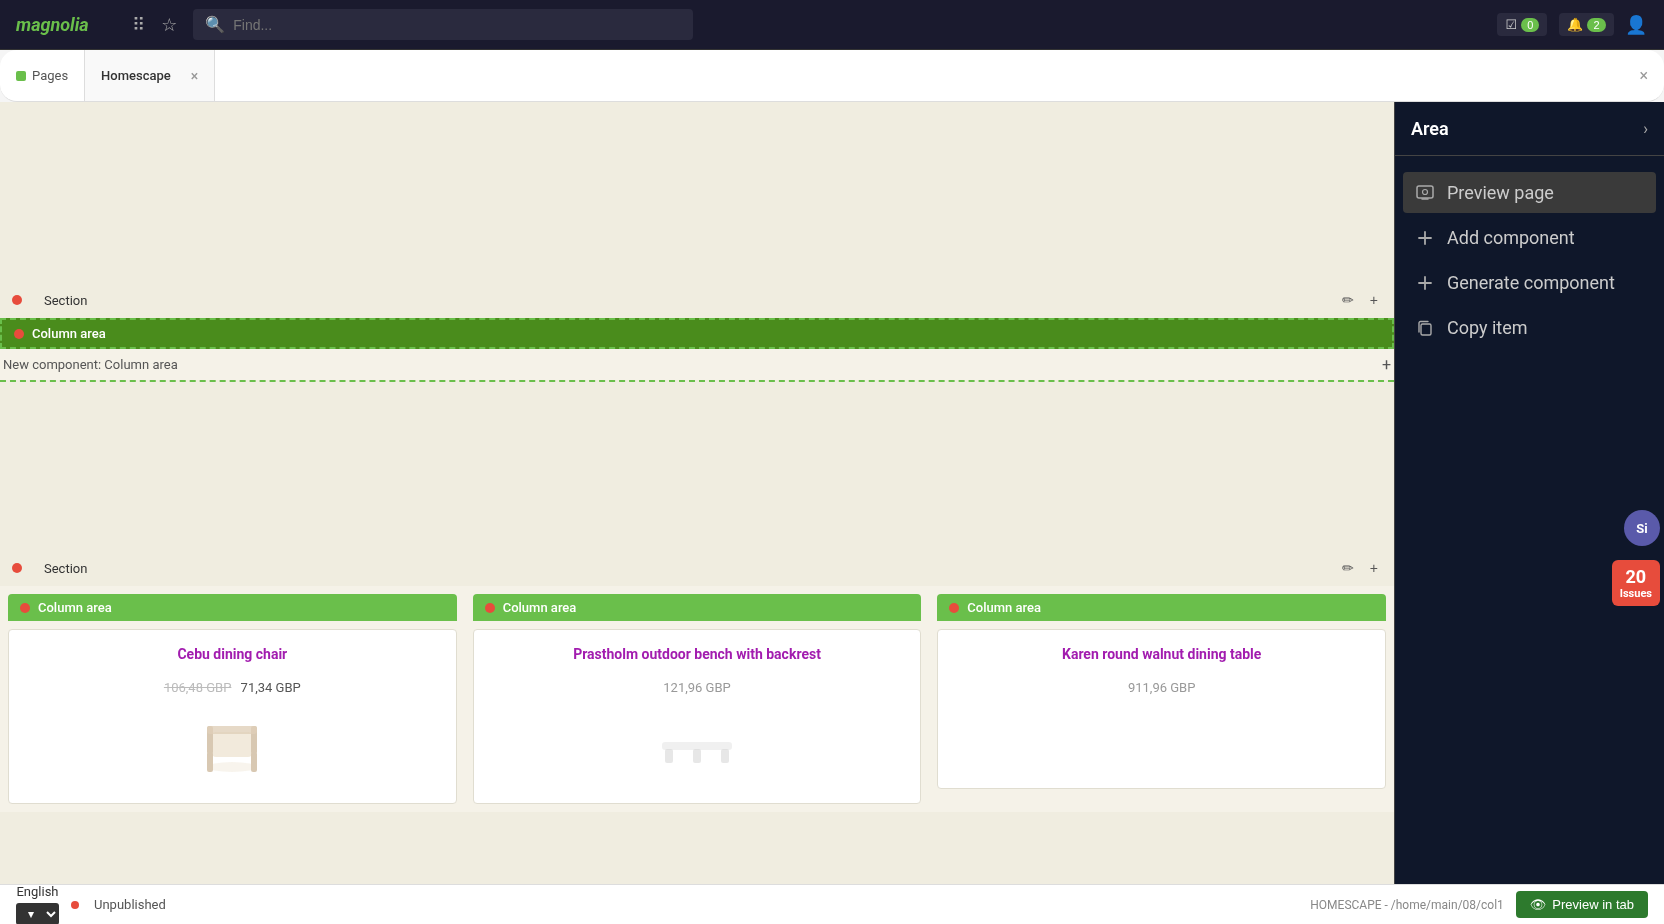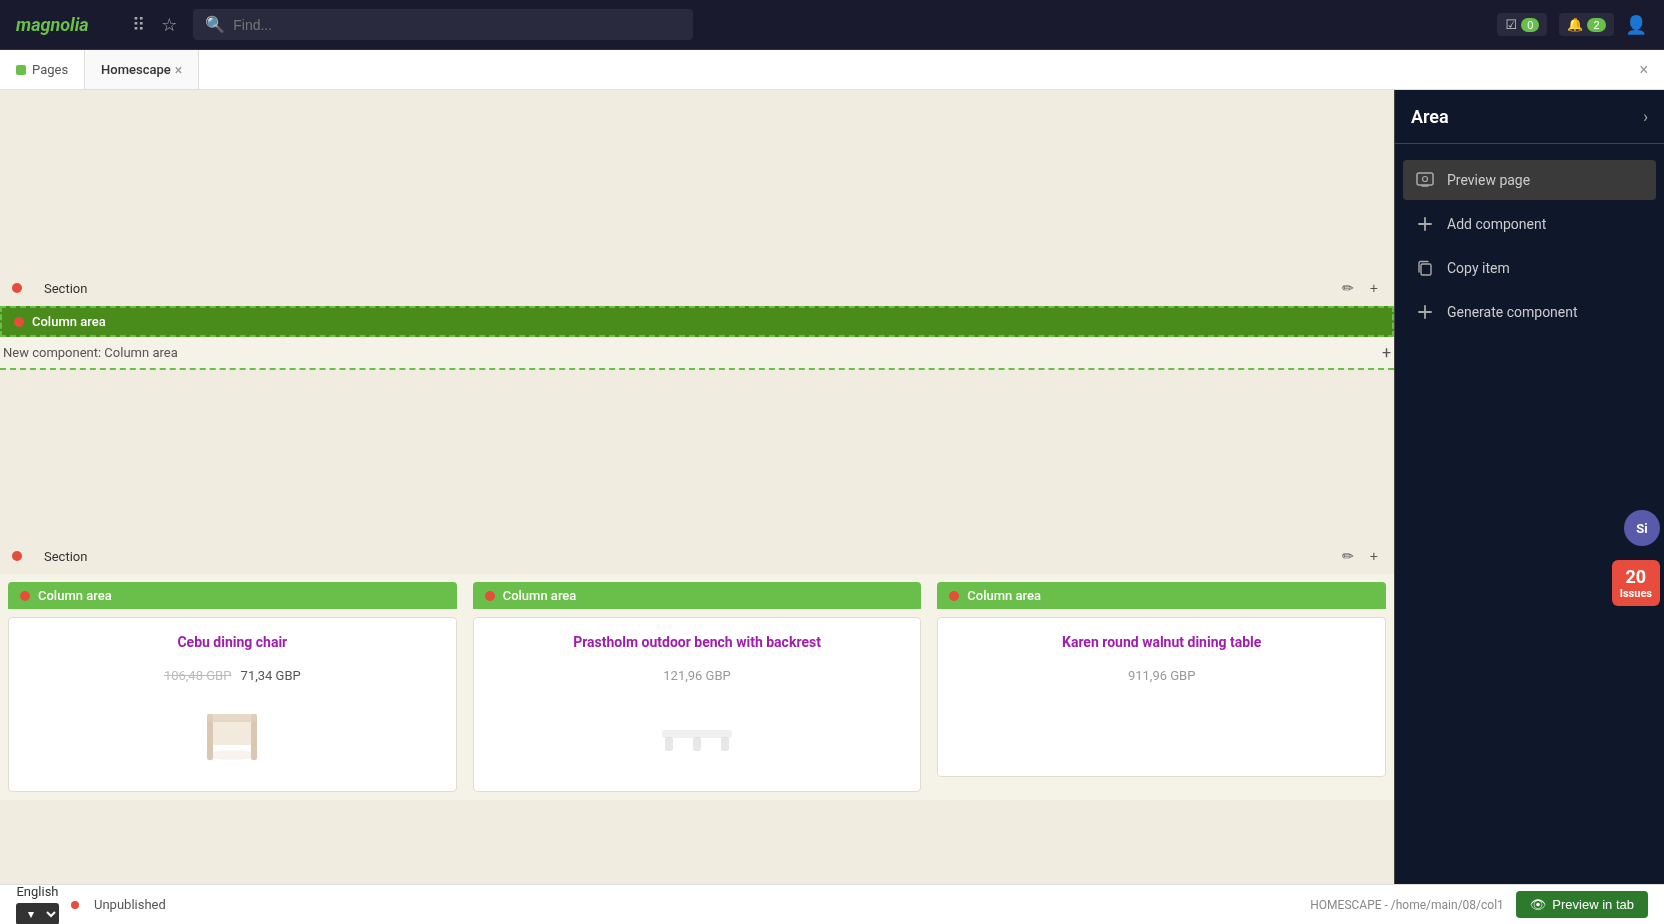--- a/index.html
+++ b/index.html
@@ -26,30 +26,31 @@
     .navbar-badge-btn {
       display: flex; align-items: center; gap: 4px; background: #2a2a3e;
       border: none; border-radius: 4px; color: #ccc; padding: 4px 8px; cursor: pointer; font-size: 13px;
     }
     .badge { background: #6abf4b; color: white; border-radius: 10px; padding: 1px 6px; font-size: 11px; }
     .badge-bell { background: #6abf4b; }
     .navbar-user { color: #aaa; font-size: 18px; cursor: pointer; }
 
     
     .tabbar {
-      display: flex; align-items: center; height: 40px; background: #fff;
+      display: flex; align-items: center; height: 52px; background: #fff;
       border-bottom: 1px solid #ddd;
+      border-radius: 17px;
     }
     .tab-pages {
       display: flex; align-items: center; gap: 6px; padding: 0 16px; height: 100%;
       border-right: 1px solid #ddd; color: #555; font-size: 13px; cursor: pointer;
     }
     .tab-pages-dot { width: 10px; height: 10px; background: #6abf4b; border-radius: 2px; }
     .tab-active {
-      display: flex; align-items: center; gap: 4px; padding: 0 16px; height: 100%;
+      display: flex; align-items: center; gap: 20px; padding: 0 16px; height: 100%;
       background: #f9f9f9; border-right: 1px solid #ddd; color: #333; font-size: 13px; font-weight: 500;
     }
     .tab-close { color: #999; cursor: pointer; font-size: 14px; line-height: 1; }
     .tabbar-close-right { margin-left: auto; padding-right: 16px; color: #999; cursor: pointer; }
 
     
     .main-layout { display: flex; height: calc(924px - 90px); }
 
     
     .page-editor {
@@ -113,21 +114,21 @@
     .panel-header {
       display: flex; align-items: center; justify-content: space-between;
       padding: 16px 16px; border-bottom: 1px solid #444;
     }
     .panel-title { font-size: 18px; font-weight: 600; color: #fff; }
     .panel-chevron { color: #aaa; font-size: 16px; cursor: pointer; }
 
     .panel-actions { padding: 16px 8px; display: flex; flex-direction: column; gap: 4px; }
     .panel-action-item {
       display: flex; align-items: center; gap: 12px; padding: 10px 12px;
-      border-radius: 4px; cursor: pointer; font-size: 14px; color: #ccc;
+      border-radius: 4px; cursor: pointer; font-size: 18px; color: #ccc;
       transition: background 0.1s;
     }
     .panel-action-item.active { background: #3a3a3a; }
     .panel-action-icon { width: 20px; height: 20px; display: flex; align-items: center; justify-content: center; color: #aaa; font-size: 16px; }
 
     
     .bottom-bar {
       position: fixed; bottom: 0; left: 0; right: 0; height: 40px;
       background: #fff; border-top: 1px solid #ddd;
       display: flex; align-items: center; padding: 0 16px; gap: 12px;
@@ -334,38 +335,38 @@
           <svg width="18" height="18" viewBox="0 0 18 18">
             <line x1="9" y1="3" x2="9" y2="15" stroke="#aaa" stroke-width="1.8" stroke-linecap="round"></line>
             <line x1="3" y1="9" x2="15" y2="9" stroke="#aaa" stroke-width="1.8" stroke-linecap="round"></line>
           </svg>
         </span>
         <span>Add component</span>
       </div>
 
       <div class="panel-action-item">
         <span class="panel-action-icon">
+          <svg width="18" height="18" viewBox="0 0 18 18">
+            <line x1="9" y1="3" x2="9" y2="15" stroke="#aaa" stroke-width="1.8" stroke-linecap="round"></line>
+            <line x1="3" y1="9" x2="15" y2="9" stroke="#aaa" stroke-width="1.8" stroke-linecap="round"></line>
+          </svg>
+        </span>
+        <span>Generate component</span>
+      </div>
+
+      <div class="panel-action-item">
+        <span class="panel-action-icon">
           <svg width="18" height="18" viewBox="0 0 18 18" fill="none">
             <rect x="5" y="5" width="10" height="11" rx="1.5" stroke="#aaa" stroke-width="1.4"></rect>
             <path d="M3 13V4a1.5 1.5 0 0 1 1.5-1.5H12" stroke="#aaa" stroke-width="1.4" stroke-linecap="round"></path>
           </svg>
         </span>
         <span>Copy item</span>
       </div>
 
-      <div class="panel-action-item">
-        <span class="panel-action-icon">
-          <svg width="18" height="18" viewBox="0 0 18 18">
-            <line x1="9" y1="3" x2="9" y2="15" stroke="#aaa" stroke-width="1.8" stroke-linecap="round"></line>
-            <line x1="3" y1="9" x2="15" y2="9" stroke="#aaa" stroke-width="1.8" stroke-linecap="round"></line>
-          </svg>
-        </span>
-        <span>Generate component</span>
-      </div>
-
     </div>
   </div>
 
 </div>
 
 <div class="si-avatar">Si</div>
 
 <div class="issues-badge">
   <div class="issues-count">20</div>
   <div>Issues</div>

